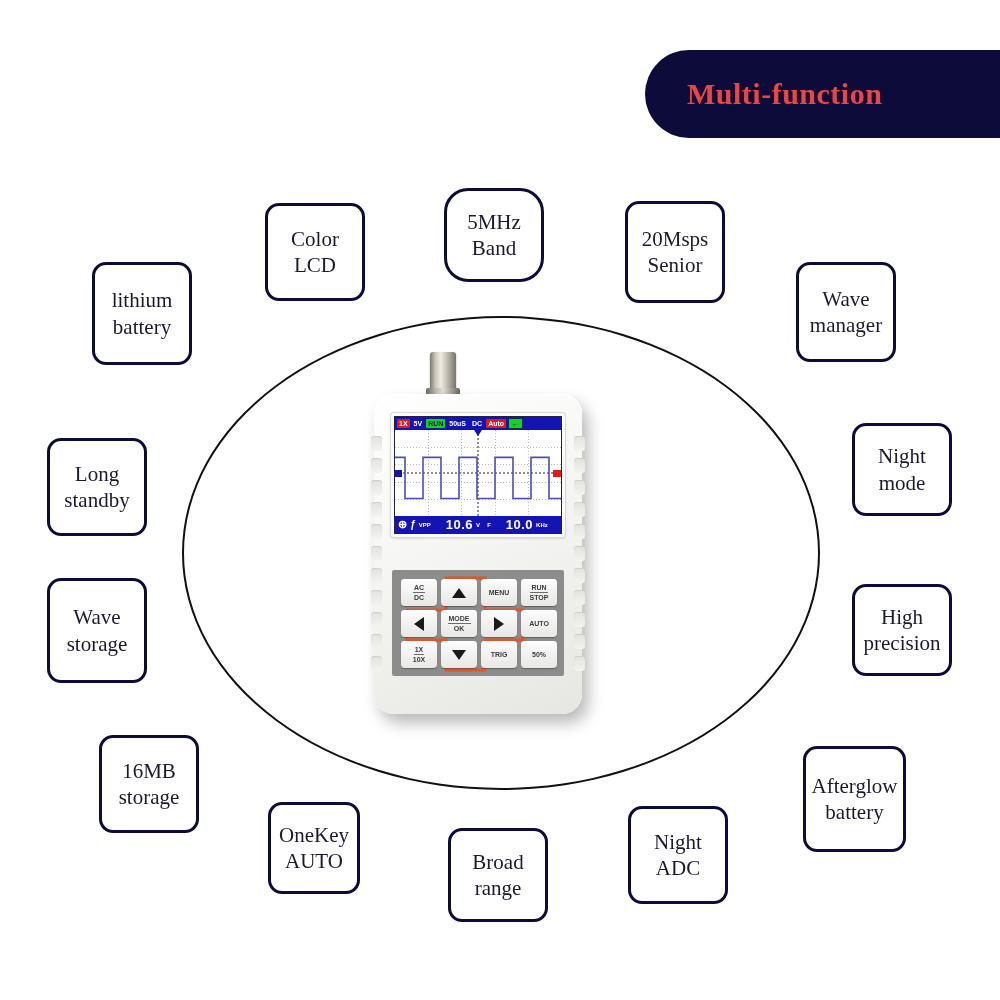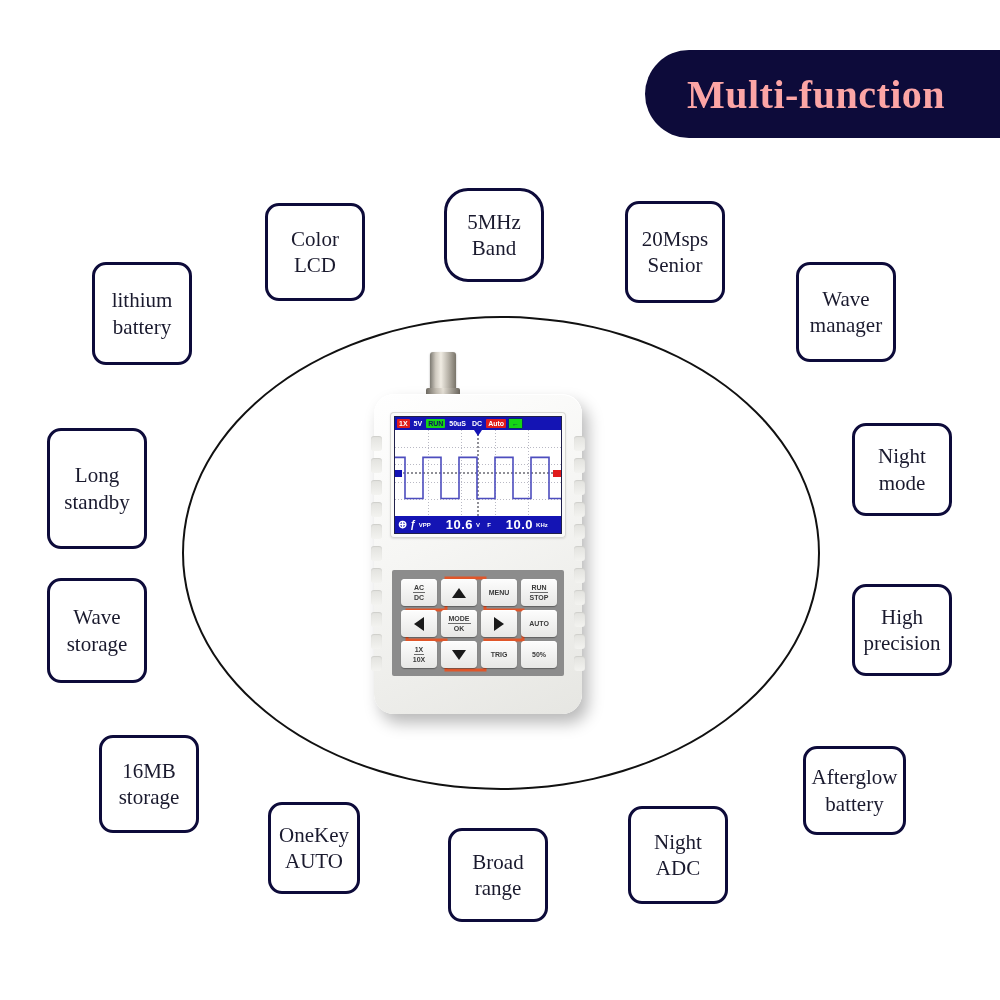--- a/index.html
+++ b/index.html
@@ -46,24 +46,24 @@
     top: 50px;
     width: 400px;
     height: 88px;
     background: #0d0b3a;
     border-radius: 44px 0 0 44px;
     display: flex;
     align-items: center;
   }
   #title-text {
     margin-left: 42px;
-    color: #fca5a5;
+    color: #ef4444;
     font-family: "Liberation Serif", serif;
     font-weight: bold;
-    font-size: 40px;
+    font-size: 30px;
     letter-spacing: 0.5px;
   }
 
   
   #ellipse {
     position: absolute;
     left: 182px;
     top: 316px;
     width: 638px;
     height: 474px;
@@ -353,41 +353,41 @@
         <span class="ln">Band</span>
       </div>
       <div class="feature-box" style="left: 625px; top: 201px; width: 100px; height: 102px;">
         <span class="ln">20Msps</span>
         <span class="ln">Senior</span>
       </div>
       <div class="feature-box" style="left: 796px; top: 262px; width: 100px; height: 100px;">
         <span class="ln">Wave</span>
         <span class="ln">manager</span>
       </div>
-      <div class="feature-box" style="left: 47px; top: 428px; width: 100px; height: 121px;">
+      <div class="feature-box" style="left: 47px; top: 438px; width: 100px; height: 98px;">
         <span class="ln">Long</span>
         <span class="ln">standby</span>
       </div>
       <div class="feature-box" style="left: 852px; top: 423px; width: 100px; height: 93px;">
         <span class="ln">Night</span>
         <span class="ln">mode</span>
       </div>
       <div class="feature-box" style="left: 47px; top: 578px; width: 100px; height: 105px;">
         <span class="ln">Wave</span>
         <span class="ln">storage</span>
       </div>
       <div class="feature-box" style="left: 852px; top: 584px; width: 100px; height: 92px;">
         <span class="ln">High</span>
         <span class="ln">precision</span>
       </div>
       <div class="feature-box" style="left: 99px; top: 735px; width: 100px; height: 98px;">
         <span class="ln">16MB</span>
         <span class="ln">storage</span>
       </div>
-      <div class="feature-box" style="left: 803px; top: 746px; width: 103px; height: 89px;">
+      <div class="feature-box" style="left: 803px; top: 746px; width: 103px; height: 106px;">
         <span class="ln">Afterglow</span>
         <span class="ln">battery</span>
       </div>
       <div class="feature-box" style="left: 268px; top: 802px; width: 92px; height: 92px;">
         <span class="ln">OneKey</span>
         <span class="ln">AUTO</span>
       </div>
       <div class="feature-box" style="left: 628px; top: 806px; width: 100px; height: 98px;">
         <span class="ln">Night</span>
         <span class="ln">ADC</span>

